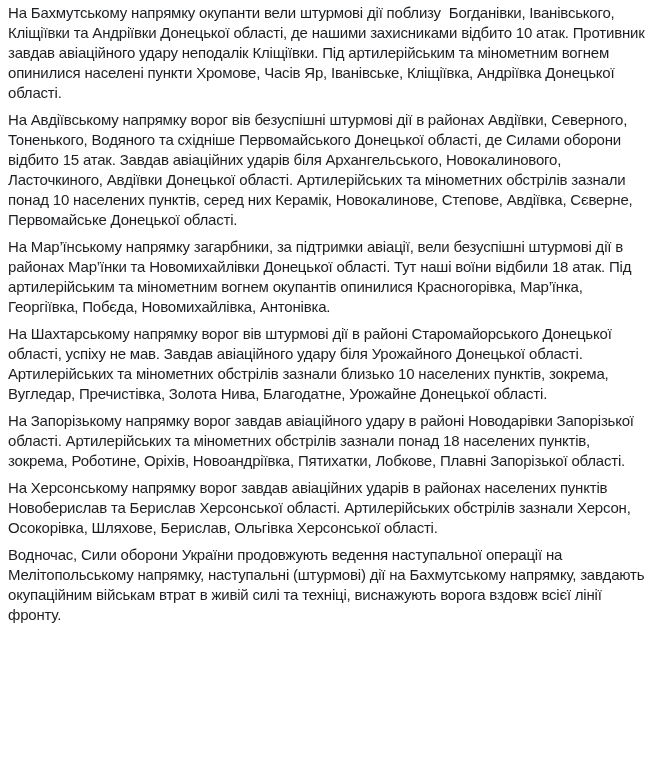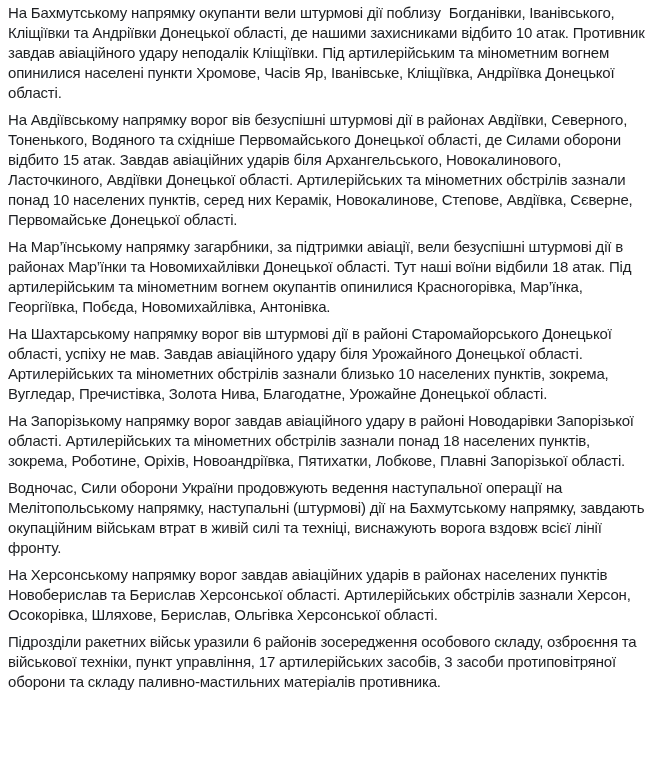--- a/index.html
+++ b/index.html
@@ -32,16 +32,15 @@
 </style>
 </head>
 <body>
 
 <div class="report">
   <p class="para">На Бахмутському напрямку окупанти вели штурмові дії поблизу  Богданівки, Іванівського, Кліщіївки та Андріївки Донецької області, де нашими захисниками відбито 10 атак. Противник завдав авіаційного удару неподалік Кліщіївки. Під артилерійським та мінометним вогнем опинилися населені пункти Хромове, Часів Яр, Іванівське, Кліщіївка, Андріївка Донецької області.</p>
   <p class="para">На Авдіївському напрямку ворог вів безуспішні штурмові дії в районах Авдіївки, Северного, Тоненького, Водяного та східніше Первомайського Донецької області, де Силами оборони відбито 15 атак. Завдав авіаційних ударів біля Архангельського, Новокалинового, Ласточкиного, Авдіївки Донецької області. Артилерійських та мінометних обстрілів зазнали понад 10 населених пунктів, серед них Керамік, Новокалинове, Степове, Авдіївка, Сєверне, Первомайське Донецької області.</p>
   <p class="para">На Мар’їнському напрямку загарбники, за підтримки авіації, вели безуспішні штурмові дії в районах Мар’їнки та Новомихайлівки Донецької області. Тут наші воїни відбили 18 атак. Під артилерійським та мінометним вогнем окупантів опинилися Красногорівка, Мар’їнка, Георгіївка, Побєда, Новомихайлівка, Антонівка.</p>
   <p class="para">На Шахтарському напрямку ворог вів штурмові дії в районі Старомайорського Донецької області, успіху не мав. Завдав авіаційного удару біля Урожайного Донецької області. Артилерійських та мінометних обстрілів зазнали близько 10 населених пунктів, зокрема, Вугледар, Пречистівка, Золота Нива, Благодатне, Урожайне Донецької області.</p>
   <p class="para">На Запорізькому напрямку ворог завдав авіаційного удару в районі Новодарівки Запорізької області. Артилерійських та мінометних обстрілів зазнали понад 18 населених пунктів, зокрема, Роботине, Оріхів, Новоандріївка, Пятихатки, Лобкове, Плавні Запорізької області.</p>
+  <p class="para">На Херсонському напрямку ворог завдав авіаційних ударів в районах населених пунктів Новоберислав та Берислав Херсонської області. Артилерійських обстрілів зазнали Херсон, Осокорівка, Шляхове, Берислав, Ольгівка Херсонської області.</p>
   <p class="para">Водночас, Сили оборони України продовжують ведення наступальної операції на Мелітопольському напрямку, наступальні (штурмові) дії на Бахмутському напрямку, завдають окупаційним військам втрат в живій силі та техніці, виснажують ворога вздовж всієї лінії фронту.</p>
-  <p class="para">На Херсонському напрямку ворог завдав авіаційних ударів в районах населених пунктів Новоберислав та Берислав Херсонської області. Артилерійських обстрілів зазнали Херсон, Осокорівка, Шляхове, Берислав, Ольгівка Херсонської області.</p>
-  <p class="para">Підрозділи ракетних військ уразили 6 районів зосередження особового складу, озброєння та військової техніки, пункт управління, 17 артилерійських засобів, 3 засоби протиповітряної оборони та складу паливно-мастильних матеріалів противника.</p>
 </div>
 
 </body></html>

